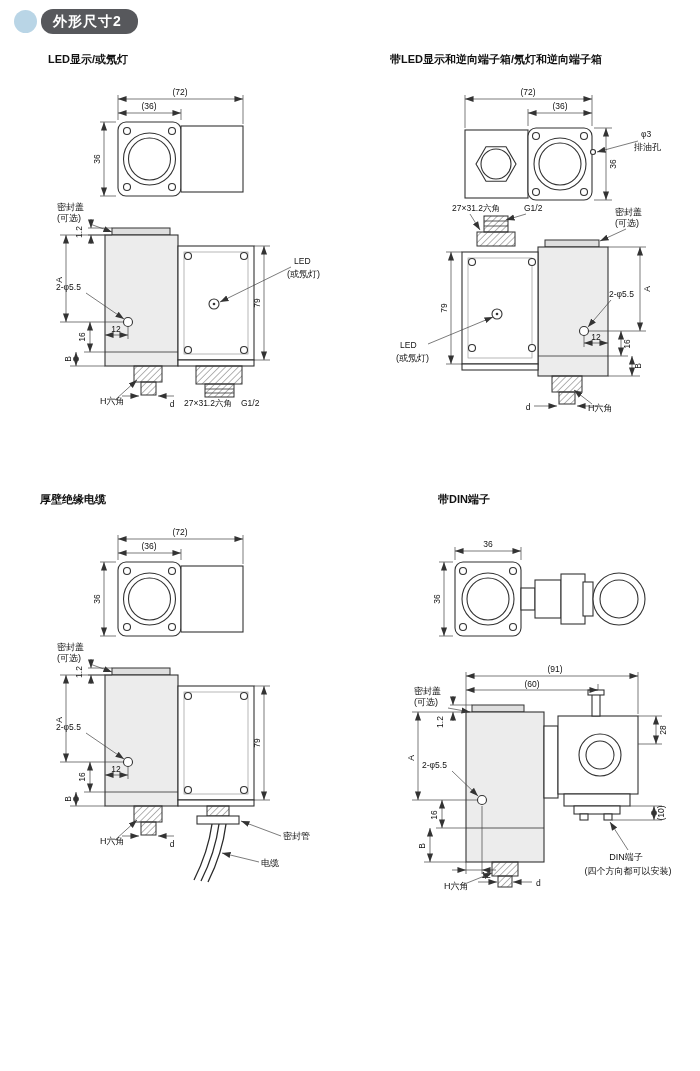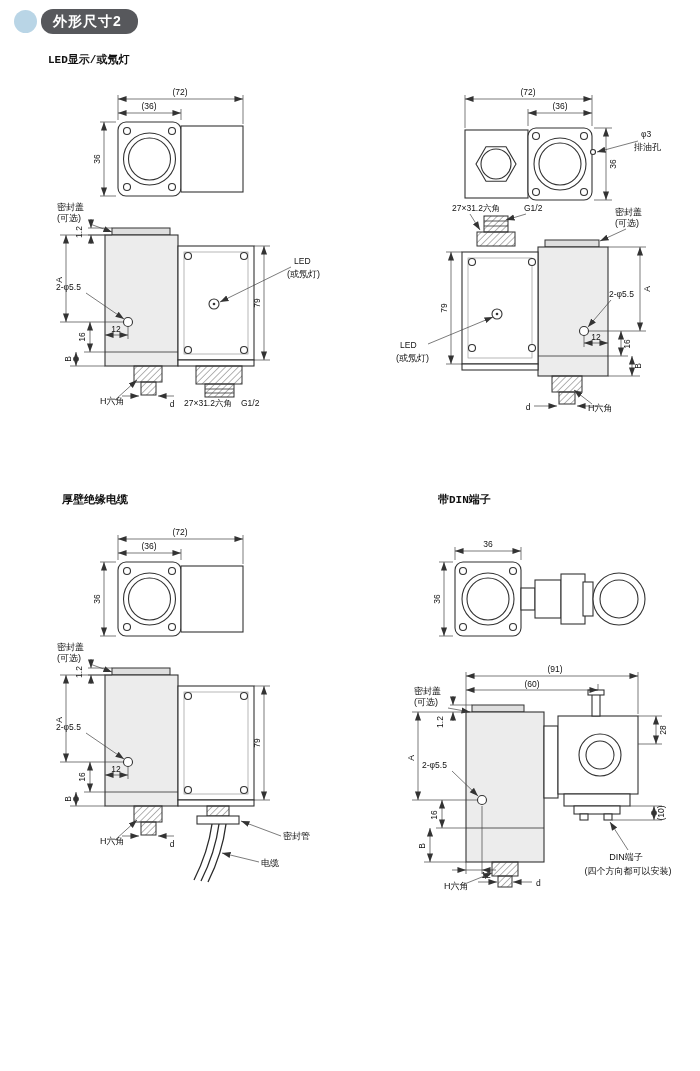--- a/index.html
+++ b/index.html
@@ -2,21 +2,21 @@
 <html><head>
 <meta charset="utf-8">
 <style>
   html,body{margin:0;padding:0;background:#fff;}
   .page{position:relative;width:700px;height:1071px;background:#ffffff;overflow:hidden;
         font-family:"Liberation Sans",sans-serif;}
   .header{position:absolute;left:14px;top:9px;display:flex;align-items:center;}
   .dot{width:23px;height:23px;border-radius:50%;background:#b9d5e6;flex:0 0 auto;}
   .badge{margin-left:4px;background:#57585c;color:#fff;font-weight:bold;font-size:14px;
          line-height:22px;padding:1px 16px 2px 12px;border-radius:12px;letter-spacing:1px;}
-  .sec-title{position:absolute;font-size:11px;font-weight:bold;color:#111;font-family:Liberation Mono, monospace;}
+  .sec-title{position:absolute;font-size:11px;font-weight:bold;color:#111;}
   .drawing{position:absolute;}
   
   .part{fill:#ffffff;stroke:#333;stroke-width:1.1;}
   .part2{fill:#ececec;stroke:#333;stroke-width:1.1;}
   .cap{fill:#dedede;stroke:#333;stroke-width:1;}
   .t{stroke:#333;stroke-width:0.8;fill:none;}
   .t2{fill:none;stroke:#999;stroke-width:0.7;}
   .x{stroke:#444;stroke-width:0.7;fill:none;}
   .hatch{stroke:#333;stroke-width:1;}
   .cable{fill:none;stroke:#2b2b2b;stroke-width:1.3;}
@@ -27,21 +27,22 @@
 <body>
 
 <div class="page">
 
   <div class="header">
     <span class="dot"></span>
     <span class="badge">外形尺寸2</span>
   </div>
 
   <div class="sec-title" style="left:48px;top:52px;">LED显示/或氖灯</div>
-  <div class="sec-title" style="left:62px;top:492px;">厚壁绝缘电缆</div>
+  <div class="sec-title" style="left:390px;top:52px;">带LED显示和逆向端子箱/氖灯和逆向端子箱</div>
+  <div class="sec-title" style="left:40px;top:492px;">厚壁绝缘电缆</div>
   <div class="sec-title" style="left:390px;top:492px;margin-left:48px;">带DIN端子</div>
 
   <svg class="drawing" style="left:40px;top:85px;" width="320" height="340" viewBox="40 85 320 340">
     <defs>
       <marker id="ar1" viewBox="0 0 10 10" refX="9.5" refY="5" markerWidth="9" markerHeight="9" markerUnits="userSpaceOnUse" orient="auto-start-reverse">
         <path d="M0,1.6 L9.5,5 L0,8.4 z" fill="#333"></path>
       </marker>
       <pattern id="h1" width="4.5" height="4.5" patternUnits="userSpaceOnUse" patternTransform="rotate(45)">
         <line x1="0" y1="0" x2="0" y2="4.5" stroke="#666" stroke-width="1"></line>
       </pattern>

